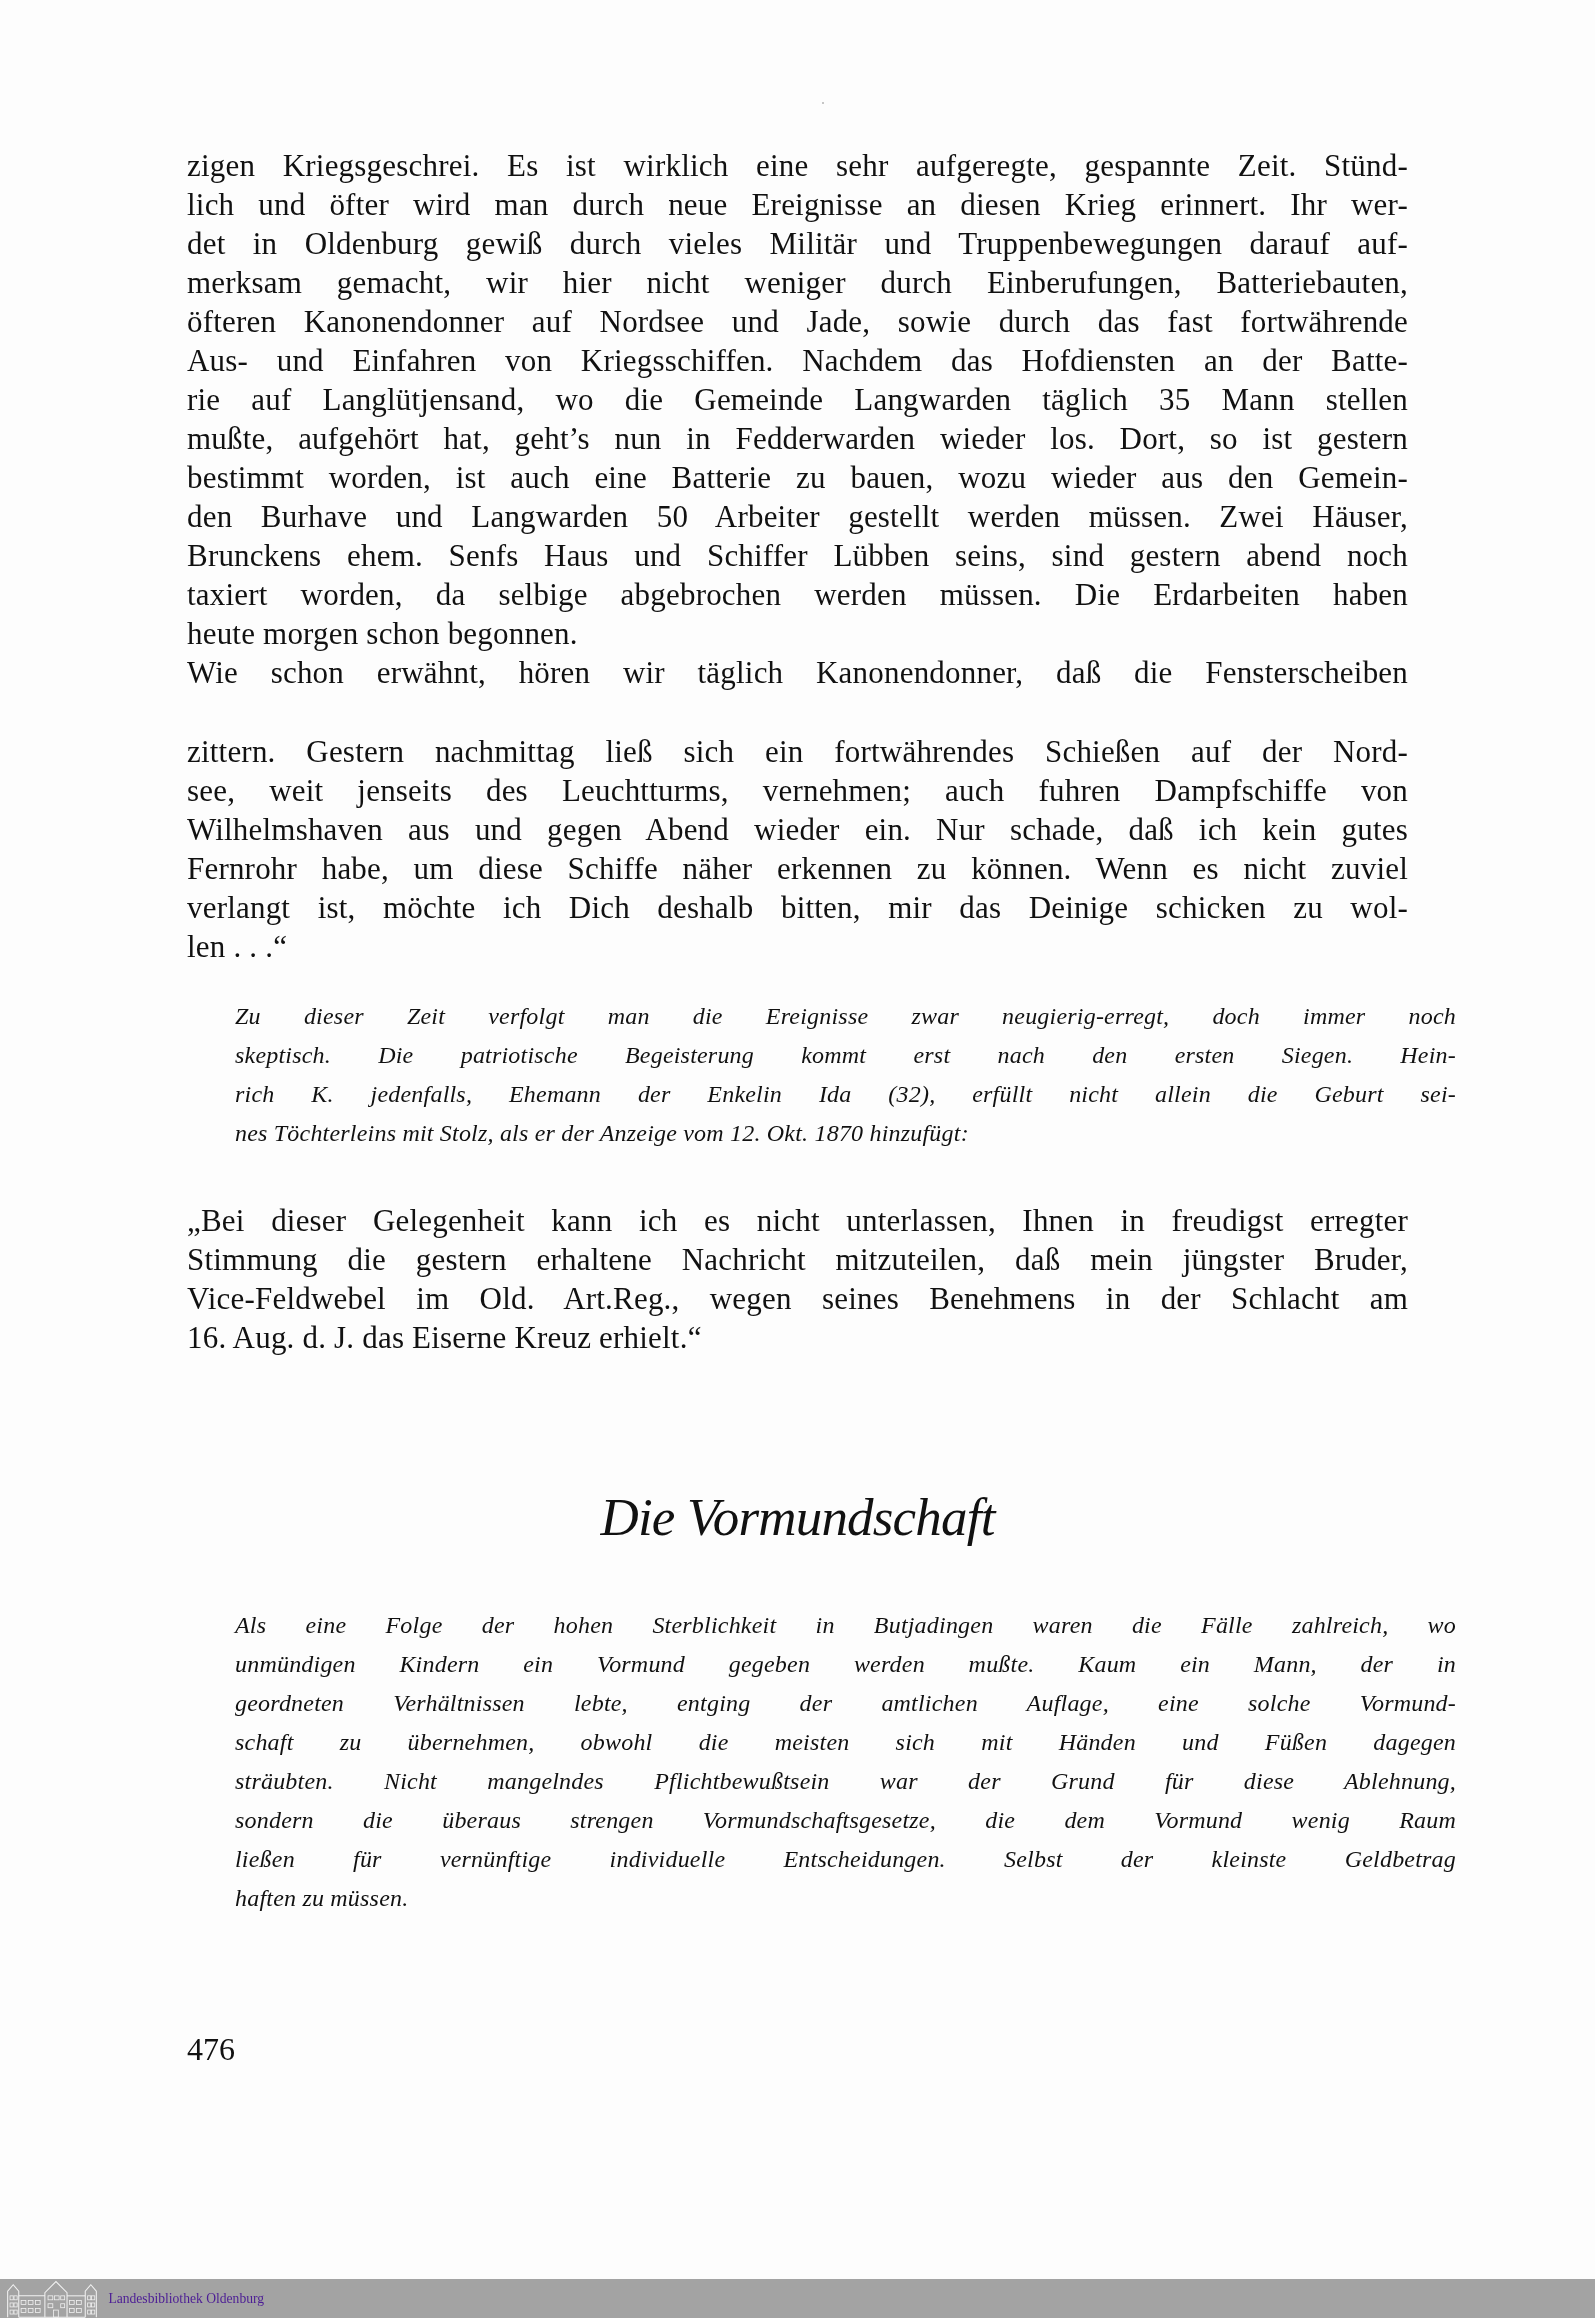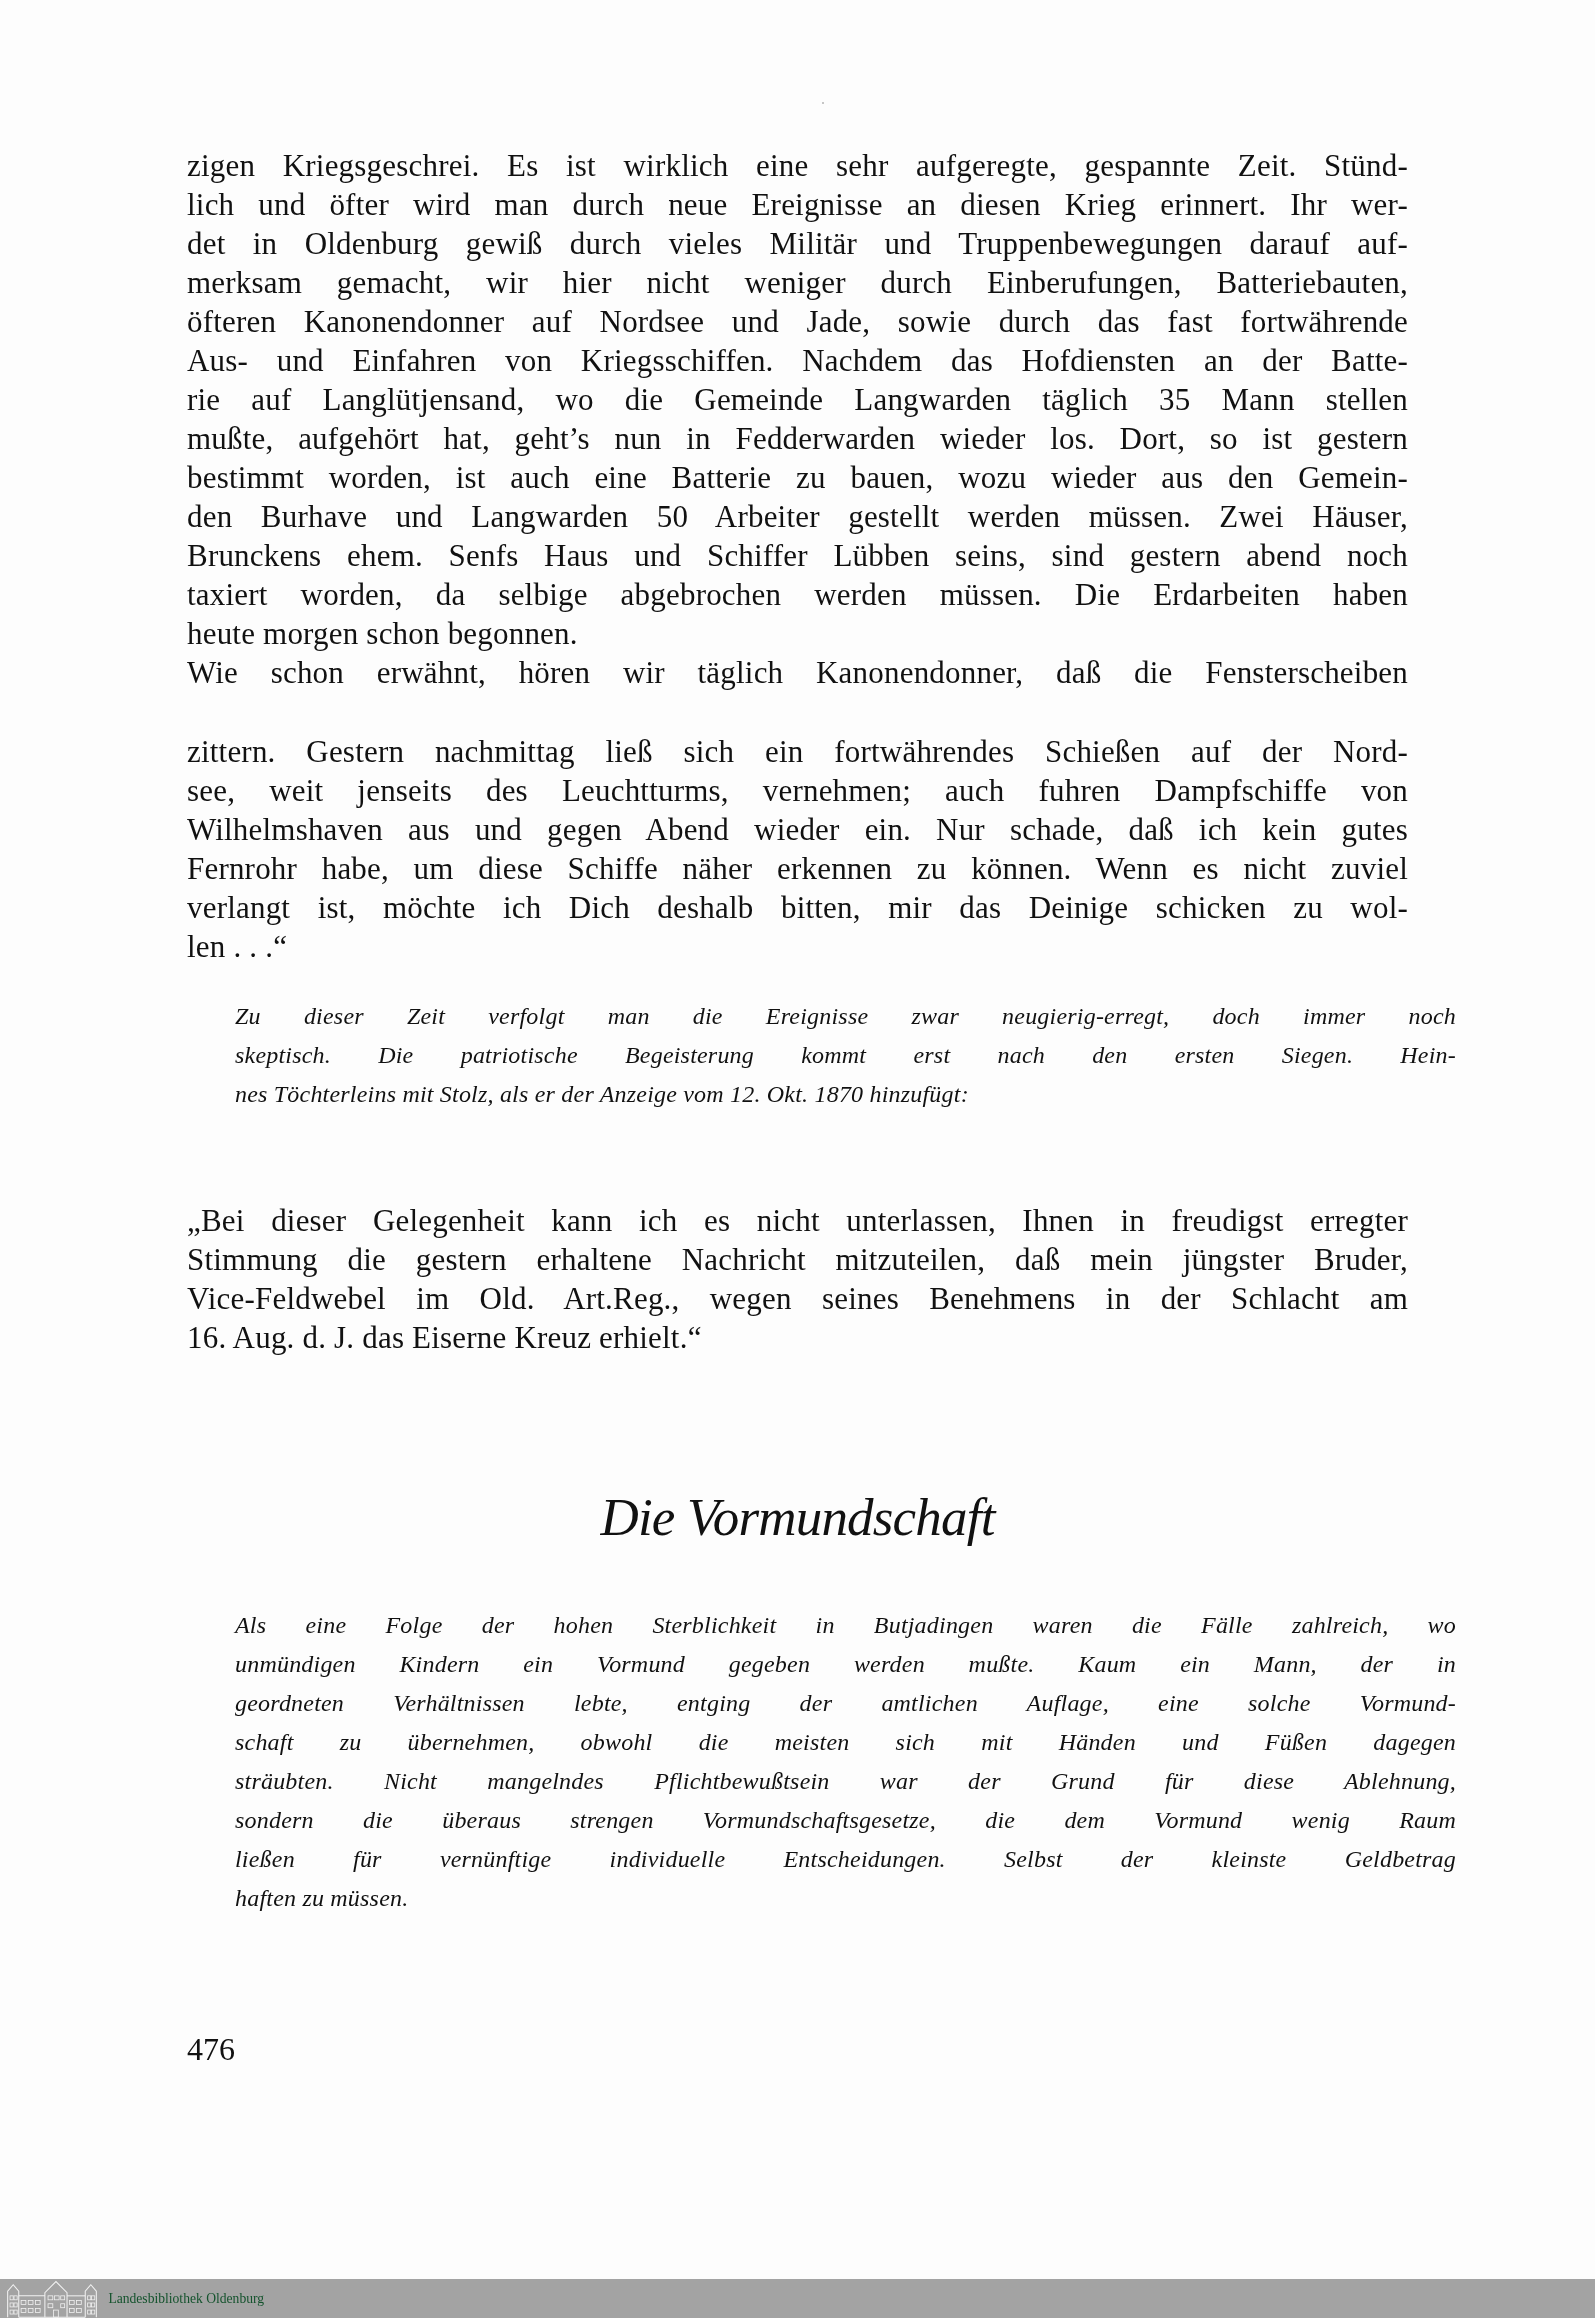--- a/index.html
+++ b/index.html
@@ -18,21 +18,21 @@
     position: absolute; left: 0; width: 1595px; top: 1485px; text-align: center;
     font-style: italic; font-size: 53px; line-height: 64px; letter-spacing: -0.8px;
   }
   .pagenum { position: absolute; left: 187px; top: 2030px; font-size: 32px; line-height: 38px; }
   .footer {
     position: absolute; left: 0; top: 2279px; width: 1595px; height: 40px;
     background: #a3a3a3; display: flex; align-items: center;
   }
   .footer-logo { width: 94px; height: 38px; margin-left: 4.8px; }
   .footer-text {
-    color: #14532d; font-family: "Liberation Serif", serif; font-size: 13.6px; margin-left: 9.6px;
+    color: #4c1d95; font-family: "Liberation Serif", serif; font-size: 13.6px; margin-left: 9.6px;
   }
   .speck { position: absolute; width: 1.6px; height: 1.6px; background: #bbb; border-radius: 0.8px; }
 </style>
 </head>
 <body>
 
 <div class="page">
 
   <div class="block roman" id="block-0" style="top:146px;">
       <span class="line" style="text-align: left; display: block; width: 1221px; word-spacing: 19px;">zigen Kriegsgeschrei. Es ist wirklich eine sehr aufgeregte, gespannte Zeit. Stünd-</span>
@@ -52,20 +52,21 @@
       <span class="line" style="text-align: left; display: block; width: 1221px; word-spacing: 22px; margin-top: 40px;">zittern. Gestern nachmittag ließ sich ein fortwährendes Schießen auf der Nord-</span>
       <span class="line" style="text-align: left; display: block; width: 1221px; word-spacing: 25.4px;">see, weit jenseits des Leuchtturms, vernehmen; auch fuhren Dampfschiffe von</span>
       <span class="line" style="text-align: left; display: block; width: 1221px; word-spacing: 16.6px;">Wilhelmshaven aus und gegen Abend wieder ein. Nur schade, daß ich kein gutes</span>
       <span class="line" style="text-align: left; display: block; width: 1221px; word-spacing: 16px;">Fernrohr habe, um diese Schiffe näher erkennen zu können. Wenn es nicht zuviel</span>
       <span class="line" style="text-align: left; display: block; width: 1221px; word-spacing: 19px;">verlangt ist, möchte ich Dich deshalb bitten, mir das Deinige schicken zu wol-</span>
       <span class="line last" style="text-align: left; display: block; width: 1221px;">len . . .“</span>
     </div>
   <div class="block italic" id="block-1" style="top:997px;">
       <span class="line" style="text-align: left; display: block; width: 1221px; word-spacing: 17.6px;">Zu dieser Zeit verfolgt man die Ereignisse zwar neugierig-erregt, doch immer noch</span>
       <span class="line" style="text-align: left; display: block; width: 1221px; word-spacing: 20px;">skeptisch. Die patriotische Begeisterung kommt erst nach den ersten Siegen. Hein-</span>
+      <span class="line" style="text-align: left; display: block; width: 1221px; word-spacing: 14px;">rich K. jedenfalls, Ehemann der Enkelin Ida (32), erfüllt nicht allein die Geburt sei-</span>
       <span class="line last" style="text-align: left; display: block; width: 1221px;">nes Töchterleins mit Stolz, als er der Anzeige vom 12. Okt. 1870 hinzufügt:</span>
     </div>
   <div class="block roman" id="block-2" style="top:1201px;">
       <span class="line" style="text-align: left; display: block; width: 1221px; word-spacing: 18px;">„Bei dieser Gelegenheit kann ich es nicht unterlassen, Ihnen in freudigst erregter</span>
       <span class="line" style="text-align: left; display: block; width: 1221px; word-spacing: 21px;">Stimmung die gestern erhaltene Nachricht mitzuteilen, daß mein jüngster Bruder,</span>
       <span class="line" style="text-align: left; display: block; width: 1221px; word-spacing: 22px;">Vice-Feldwebel im Old. Art.Reg., wegen seines Benehmens in der Schlacht am</span>
       <span class="line last" style="text-align: left; display: block; width: 1221px;">16. Aug. d. J. das Eiserne Kreuz erhielt.“</span>
     </div>
 
   <div class="heading">Die Vormundschaft</div>

